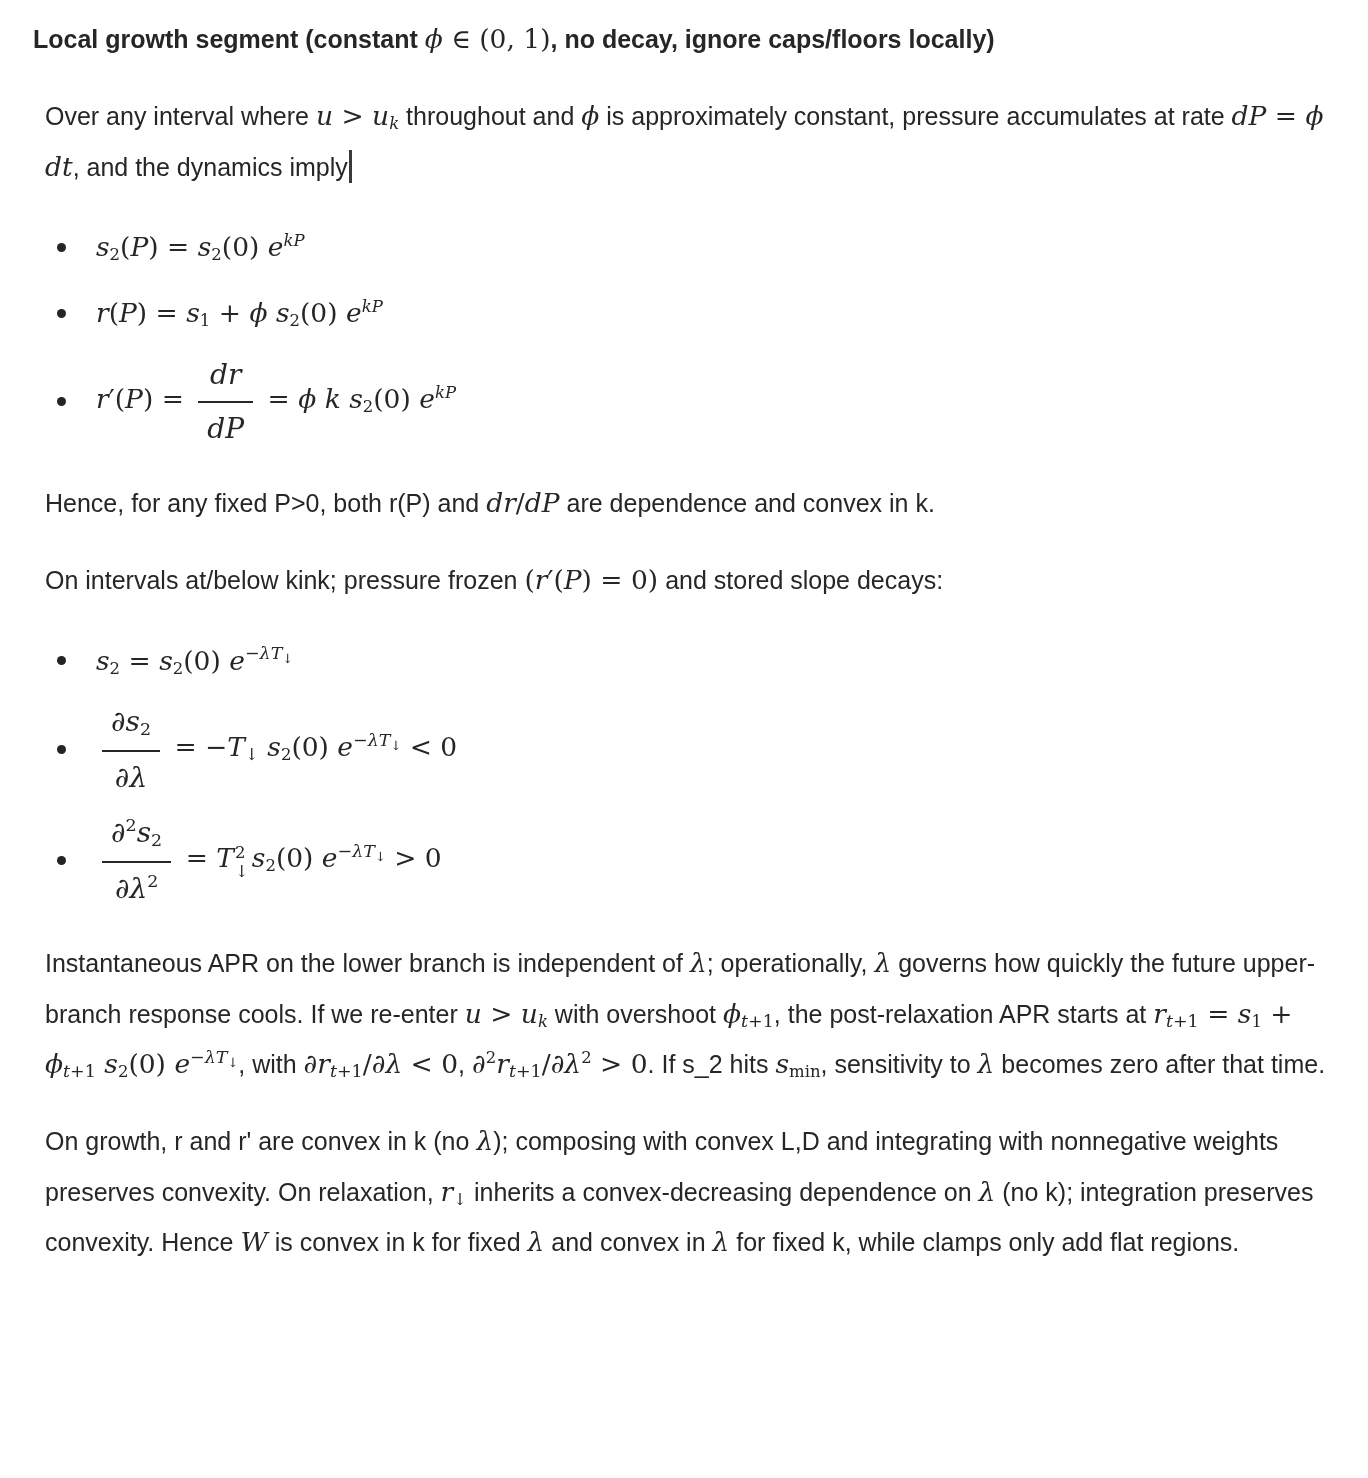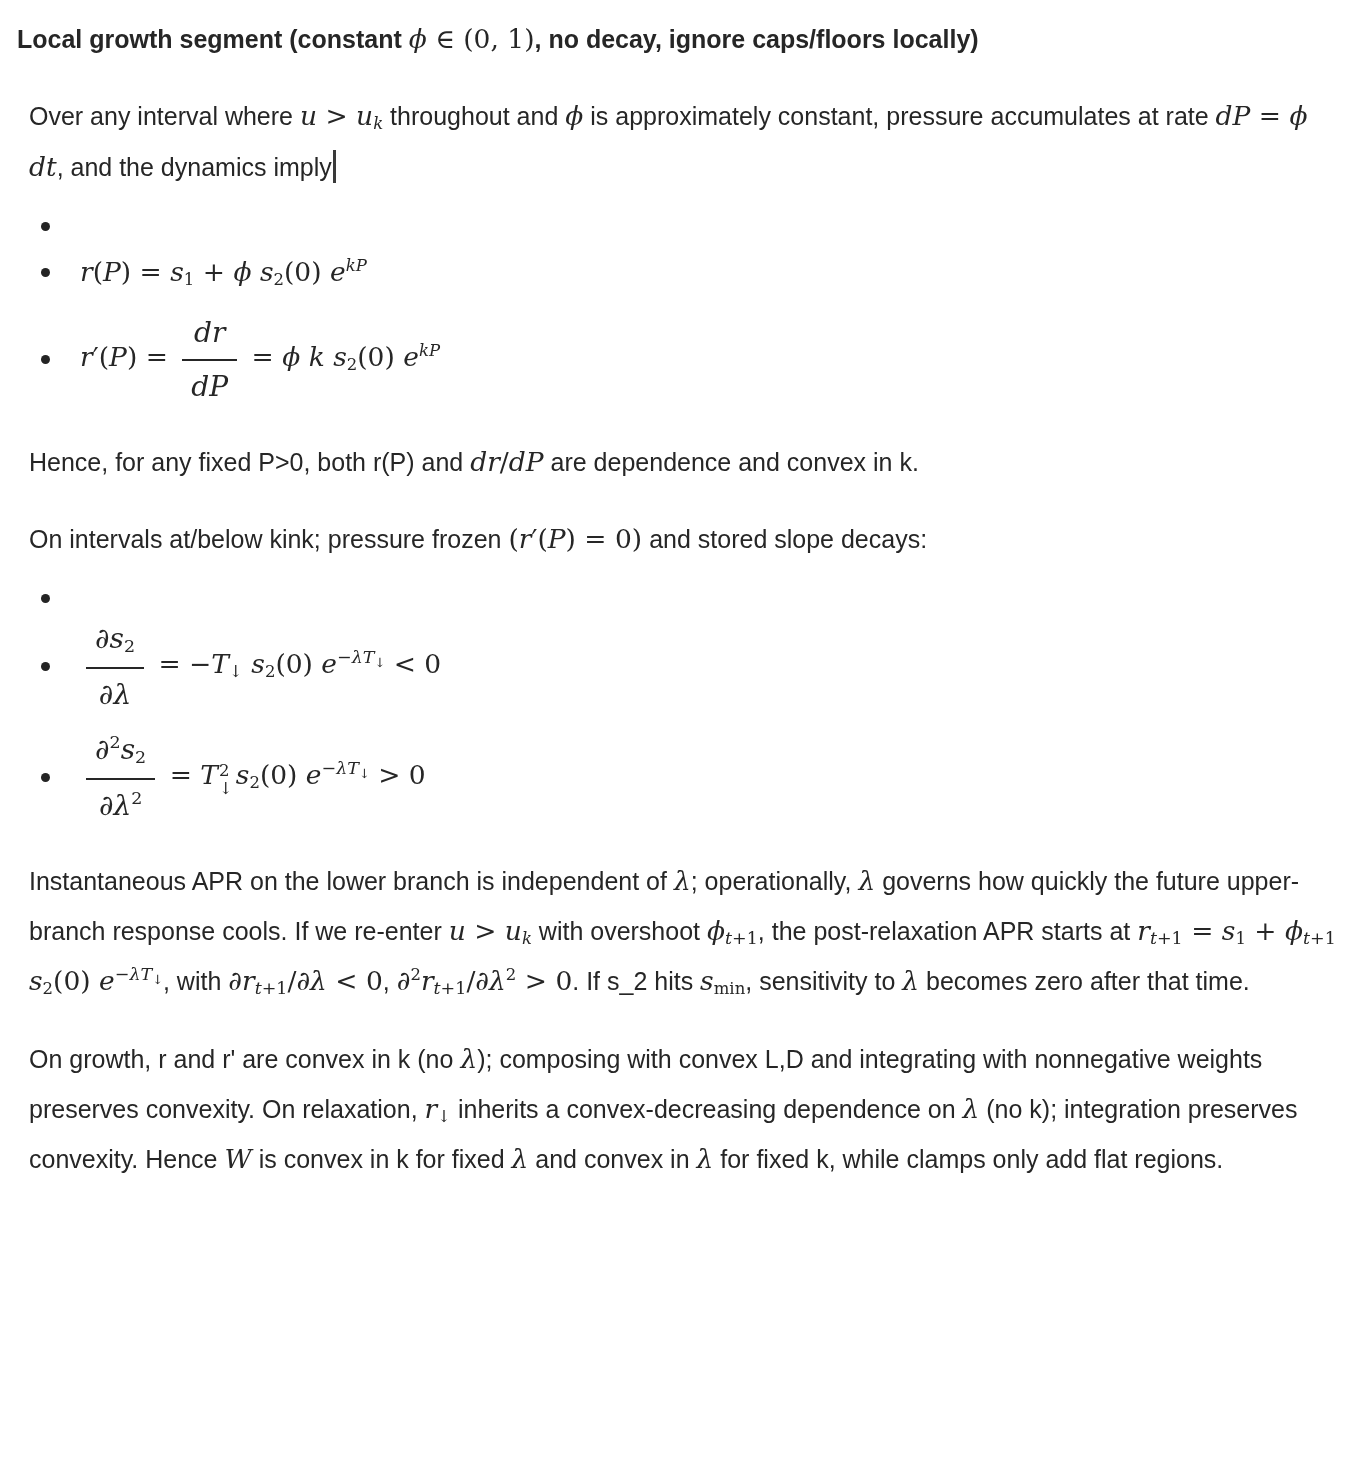--- a/index.html
+++ b/index.html
@@ -3,21 +3,21 @@
 <meta charset="utf-8">
 <style>
   html,body{margin:0;padding:0;background:#ffffff;}
   body{
     width:1368px;
     color:#262626;
     font-family:"Liberation Sans","DejaVu Sans",sans-serif;
     font-size:25px;
     -webkit-font-smoothing:antialiased;
   }
-  .doc{width:1368px;box-sizing:border-box;padding:10px 18px 30px 17px;}
+  .doc{width:1368px;box-sizing:border-box;padding:10px 18px 30px 33px;}
   .doc p{margin:27px 12px;line-height:1.9;}
   .doc p.head{font-weight:700;margin:30px 0 27px;}
   .doc > p:first-child{margin-top:4px;}
 
   
   .m{font-family:"DejaVu Serif","Liberation Serif",serif;font-size:1.06em;}
   .mi{font-style:italic;}
   .mn{font-style:normal;}
   .cal{font-style:italic;font-weight:400;}
   .head .m{font-weight:400;}
@@ -47,35 +47,37 @@
 </style>
 </head>
 <body>
 
 <main class="doc">
     <p class="head"><span class="txt">Local growth segment (constant </span><span class="m mi">ϕ</span><span class="m mn"> ∈ (0, 1)</span><span class="txt">, no decay, ignore caps/floors locally)</span></p>
     <p class="para"><span class="txt">Over any interval where </span><span class="m mi">u</span><span class="m mn"> &gt; </span><span class="m mi">u</span><span class="m msub">k</span><span class="txt"> throughout and </span><span class="m mi">ϕ</span><span class="txt"> is approximately constant, pressure accumulates at rate </span><span class="m mi">dP</span><span class="m mn"> = </span><span class="m mi">ϕ dt</span><span class="txt">, and the dynamics imply</span><span class="caret"></span></p>
     <ul class="blist">
       <li>
         <span class="li-dot"></span>
+        <span class="li-body"><span class="m mi">s</span><span class="m msub up">2</span><span class="m mn">(</span><span class="m mi">P</span><span class="m mn">) = </span><span class="m mi">s</span><span class="m msub up">2</span><span class="m mn">(0) </span><span class="m mi">e</span><span class="m msup">kP</span></span>
       </li>
       <li>
         <span class="li-dot"></span>
         <span class="li-body"><span class="m mi">r</span><span class="m mn">(</span><span class="m mi">P</span><span class="m mn">) = </span><span class="m mi">s</span><span class="m msub up">1</span><span class="m mn"> + </span><span class="m mi">ϕ s</span><span class="m msub up">2</span><span class="m mn">(0) </span><span class="m mi">e</span><span class="m msup">kP</span></span>
       </li>
       <li class="tall">
         <span class="li-dot"></span>
         <span class="li-body"><span class="m mi">r</span><span class="m mn">′(</span><span class="m mi">P</span><span class="m mn">) = </span><span class="m mfrac"><span class="num"><span class="m mi">dr</span></span><span class="den"><span class="m mi">dP</span></span></span><span class="m mn"> = </span><span class="m mi">ϕ k s</span><span class="m msub up">2</span><span class="m mn">(0) </span><span class="m mi">e</span><span class="m msup">kP</span></span>
       </li>
     </ul>
     <p class="para"><span class="txt">Hence, for any fixed P&gt;0, both r(P) and </span><span class="m mi">dr</span><span class="m mn">/</span><span class="m mi">dP</span><span class="txt"> are dependence and convex in k.</span></p>
     <p class="para"><span class="txt">On intervals at/below kink; pressure frozen </span><span class="m mn">(</span><span class="m mi">r</span><span class="m mn">′(</span><span class="m mi">P</span><span class="m mn">) = 0)</span><span class="txt"> and stored slope decays:</span></p>
     <ul class="blist">
       <li>
         <span class="li-dot"></span>
+        <span class="li-body"><span class="m mi">s</span><span class="m msub up">2</span><span class="m mn"> = </span><span class="m mi">s</span><span class="m msub up">2</span><span class="m mn">(0) </span><span class="m mi">e</span><span class="m msup"><span class="m mn">−</span><span class="m mi">λT</span><span class="m msub up">↓</span></span></span>
       </li>
       <li class="tall">
         <span class="li-dot"></span>
         <span class="li-body"><span class="m mfrac"><span class="num"><span class="m mi">∂s</span><span class="m msub up">2</span></span><span class="den"><span class="m mi">∂λ</span></span></span><span class="m mn"> = −</span><span class="m mi">T</span><span class="m msub up">↓</span><span class="m mi"> s</span><span class="m msub up">2</span><span class="m mn">(0) </span><span class="m mi">e</span><span class="m msup"><span class="m mn">−</span><span class="m mi">λT</span><span class="m msub up">↓</span></span><span class="m mn"> &lt; 0</span></span>
       </li>
       <li class="tall">
         <span class="li-dot"></span>
         <span class="li-body"><span class="m mfrac"><span class="num"><span class="m mi">∂</span><span class="m msup up">2</span><span class="m mi">s</span><span class="m msub up">2</span></span><span class="den"><span class="m mi">∂λ</span><span class="m msup up">2</span></span></span><span class="m mn"> = </span><span class="m mi">T</span><span class="m mss">
             <span class="mss-sup">2</span>
             <span class="mss-sub">↓</span>

